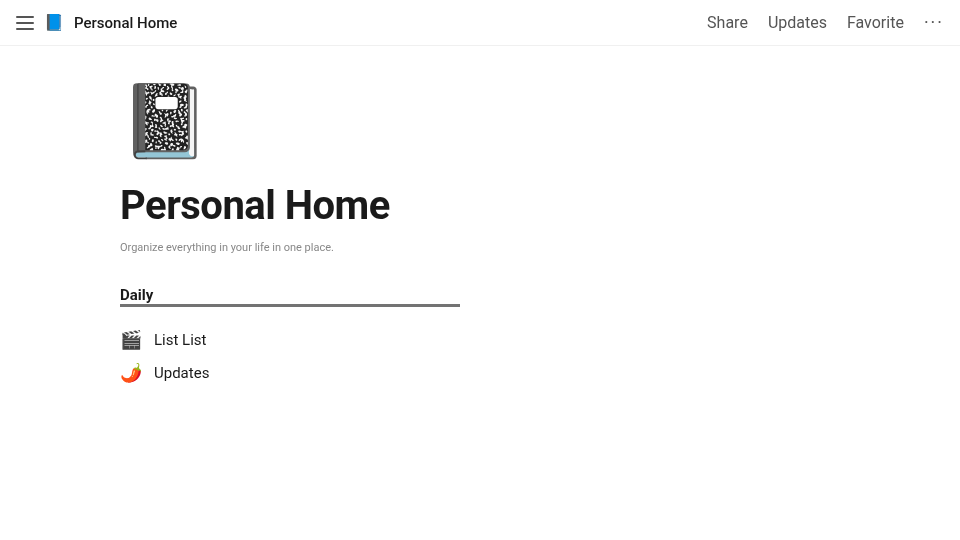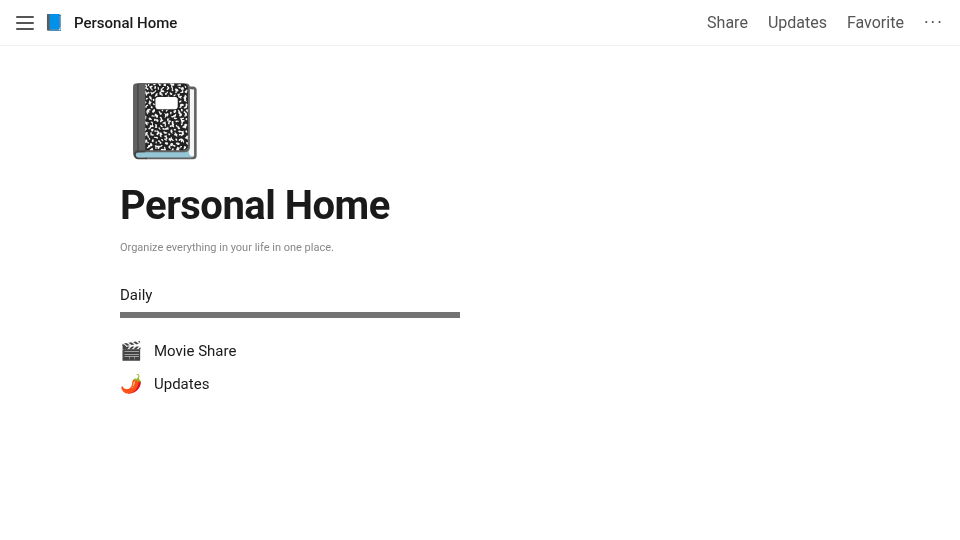--- a/index.html
+++ b/index.html
@@ -104,24 +104,23 @@
 
     
     .columns {
       display: grid;
       grid-template-columns: 1fr 1fr;
       gap: 40px;
     }
 
     .column-header {
       font-size: 15px;
-      font-weight: 400;
+      font-weight: 700;
       color: #1a1a1a;
-      padding-bottom: 8px;
-      border-bottom: 6px solid #737373;
+      border-bottom: 3px solid #737373;
       margin-bottom: 16px;
     }
 
     .list-item {
       display: flex;
       align-items: center;
       gap: 10px;
       padding: 6px 0;
       font-size: 15px;
       color: #1a1a1a;
@@ -171,21 +170,21 @@
   <span class="cover-icon">📓</span>
   <h1 class="page-title">Personal Home</h1>
   <p class="page-subtitle">Organize everything in your life in one place.</p>
 
   <div class="columns">
 
     <div class="column">
       <div class="column-header">Daily</div>
       <div class="list-item">
         <span class="item-emoji">🎬</span>
-        <span class="item-label">Movie Share</span>
+        <span class="item-label">List List</span>
       </div>
       <div class="list-item">
         <span class="item-emoji">🌶️</span>
         <span class="item-label">Updates</span>
       </div>
     </div>
 
   </div>
 </div>
 

